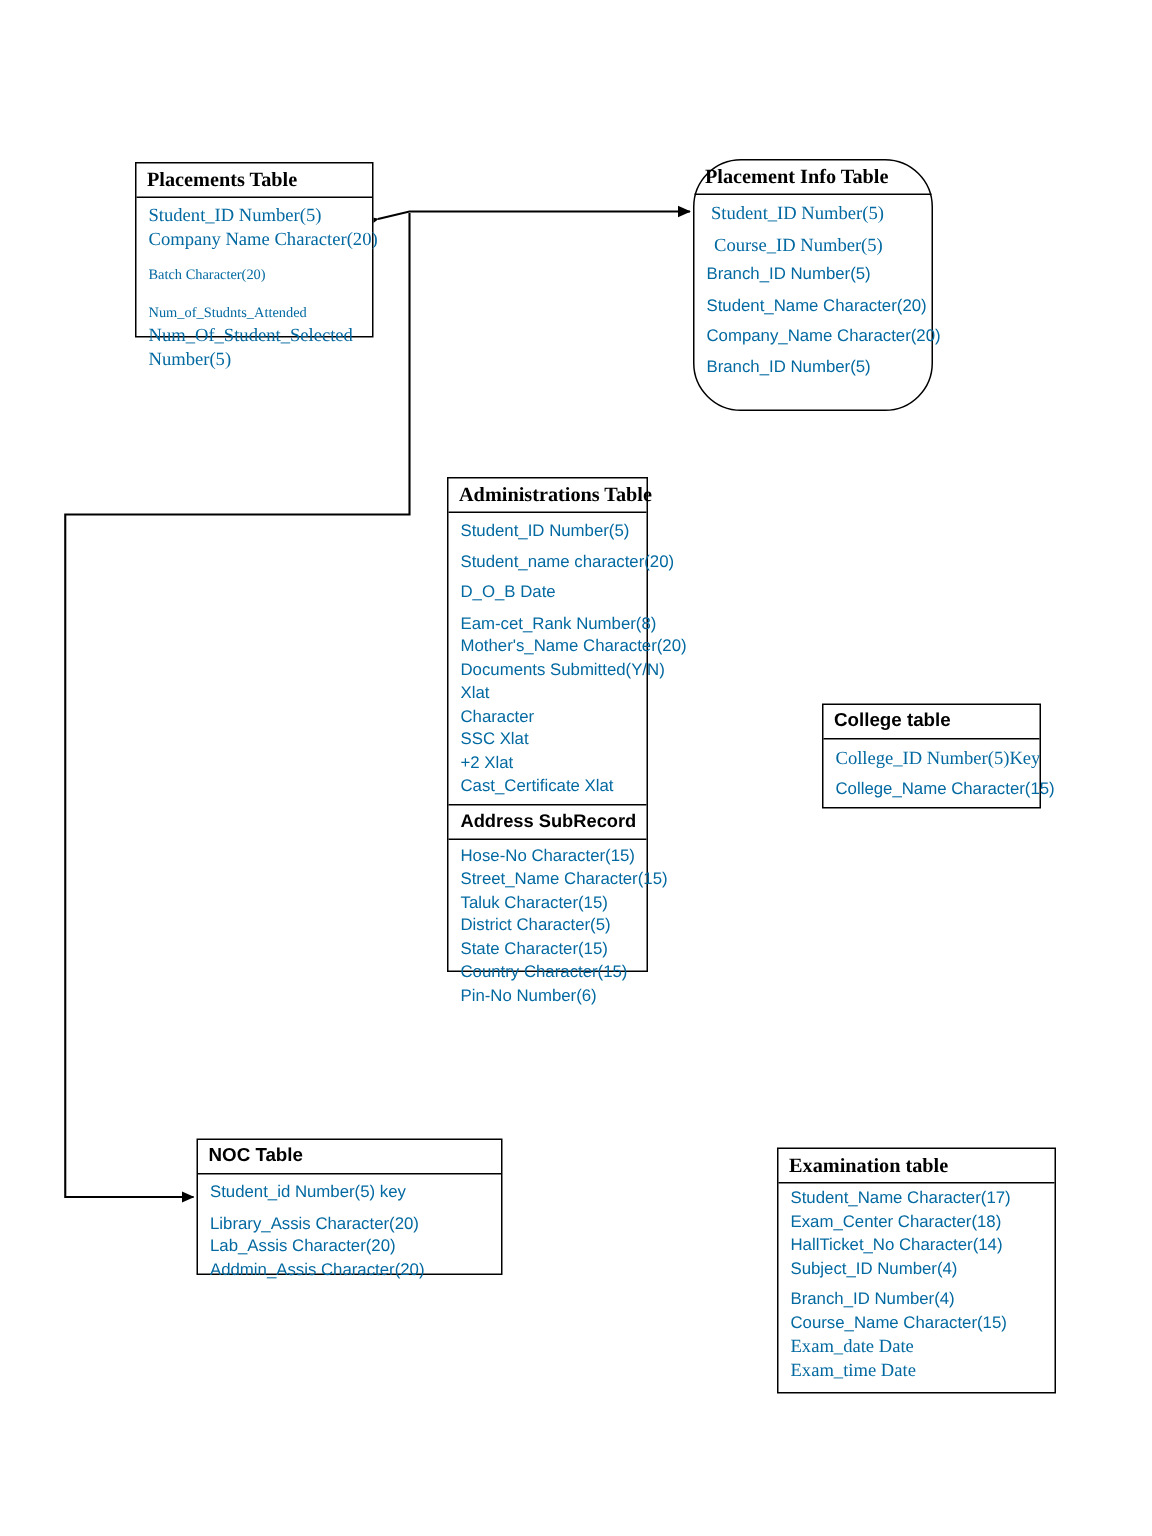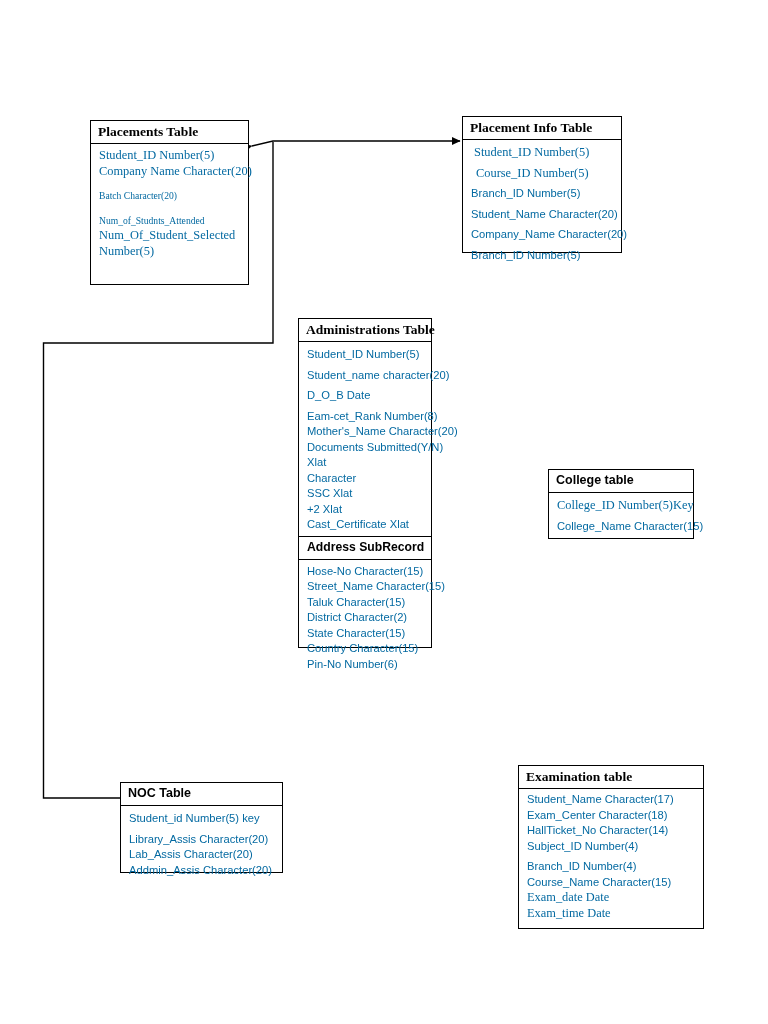--- a/index.html
+++ b/index.html
@@ -41,37 +41,37 @@
 
     <g>
       <path d="M 252,146 L 273,141 L 460,141" fill="none" stroke="#000" stroke-width="1.4" marker-end="url(#ah-r)" marker-start="url(#ah-l)"></path>
     </g>
 
     <g>
       <path d="M 273,142 L 273,343 L 43.5,343 L 43.5,798 L 129,798" fill="none" stroke="#000" stroke-width="1.4" marker-end="url(#ah-r)"></path>
     </g>
   </svg>
 
-  <div class="entity serif-hdr" style="left:90px;top:120px;width:159px;height:165px;">
+  <div class="entity serif-hdr" style="left:90px;top:108px;width:159px;height:117px;">
     <div class="hdr">
       <div class="hdr-txt">Placements Table</div>
     </div>
     <div class="body">
       <div class="row serif">Student_ID Number(5)</div>
       <div class="row serif">Company Name Character(20)</div>
       <div class="gap"></div>
       <div class="row small">Batch Character(20)</div>
       <div class="gap"></div>
       <div class="row small">Num_of_Studnts_Attended</div>
       <div class="row serif">Num_Of_Student_Selected</div>
       <div class="row serif">Number(5)</div>
     </div>
   </div>
 
-  <div class="entity serif-hdr" style="left:462px;top:116px;width:160px;height:137px;">
+  <div class="entity serif-hdr" style="left:462px;top:106px;width:160px;height:168px;border-radius:32px;">
     <div class="hdr">
       <div class="hdr-txt">Placement Info Table</div>
     </div>
     <div class="body" style="padding-top:5px;">
       <div class="row serif" style="padding-left:3px;">Student_ID Number(5)</div>
       <div class="gap-sm"></div>
       <div class="row serif" style="padding-left:5px;">Course_ID Number(5)</div>
       <div class="gap-sm"></div>
       <div class="row sans">Branch_ID Number(5)</div>
       <div class="gap-sm"></div>
@@ -103,39 +103,39 @@
       <div class="row sans">+2 Xlat</div>
       <div class="row sans">Cast_Certificate Xlat</div>
     </div>
     <div class="subhdr">
       <div class="subhdr-txt">Address SubRecord</div>
     </div>
     <div class="body" style="padding-top:4px;">
       <div class="row sans">Hose-No Character(15)</div>
       <div class="row sans">Street_Name Character(15)</div>
       <div class="row sans">Taluk Character(15)</div>
-      <div class="row sans">District Character(2)</div>
+      <div class="row sans">District Character(5)</div>
       <div class="row sans">State Character(15)</div>
       <div class="row sans">Country Character(15)</div>
       <div class="row sans">Pin-No Number(6)</div>
     </div>
   </div>
 
   <div class="entity sans-hdr" style="left:548px;top:469px;width:146px;height:70px;">
     <div class="hdr">
       <div class="hdr-txt">College table</div>
     </div>
     <div class="body" style="padding-top:5px;">
       <div class="row serif">College_ID Number(5)Key</div>
       <div class="gap-sm"></div>
       <div class="row sans">College_Name Character(15)</div>
     </div>
   </div>
 
-  <div class="entity sans-hdr" style="left:120px;top:759px;width:163px;height:91px;margin-top:23px;">
+  <div class="entity sans-hdr" style="left:131px;top:759px;width:204px;height:91px;">
     <div class="hdr">
       <div class="hdr-txt">NOC Table</div>
     </div>
     <div class="body" style="padding-top:5px;">
       <div class="row sans">Student_id Number(5) key</div>
       <div class="gap-sm"></div>
       <div class="row sans">Library_Assis Character(20)</div>
       <div class="row sans">Lab_Assis Character(20)</div>
       <div class="row sans">Addmin_Assis Character(20)</div>
     </div>

